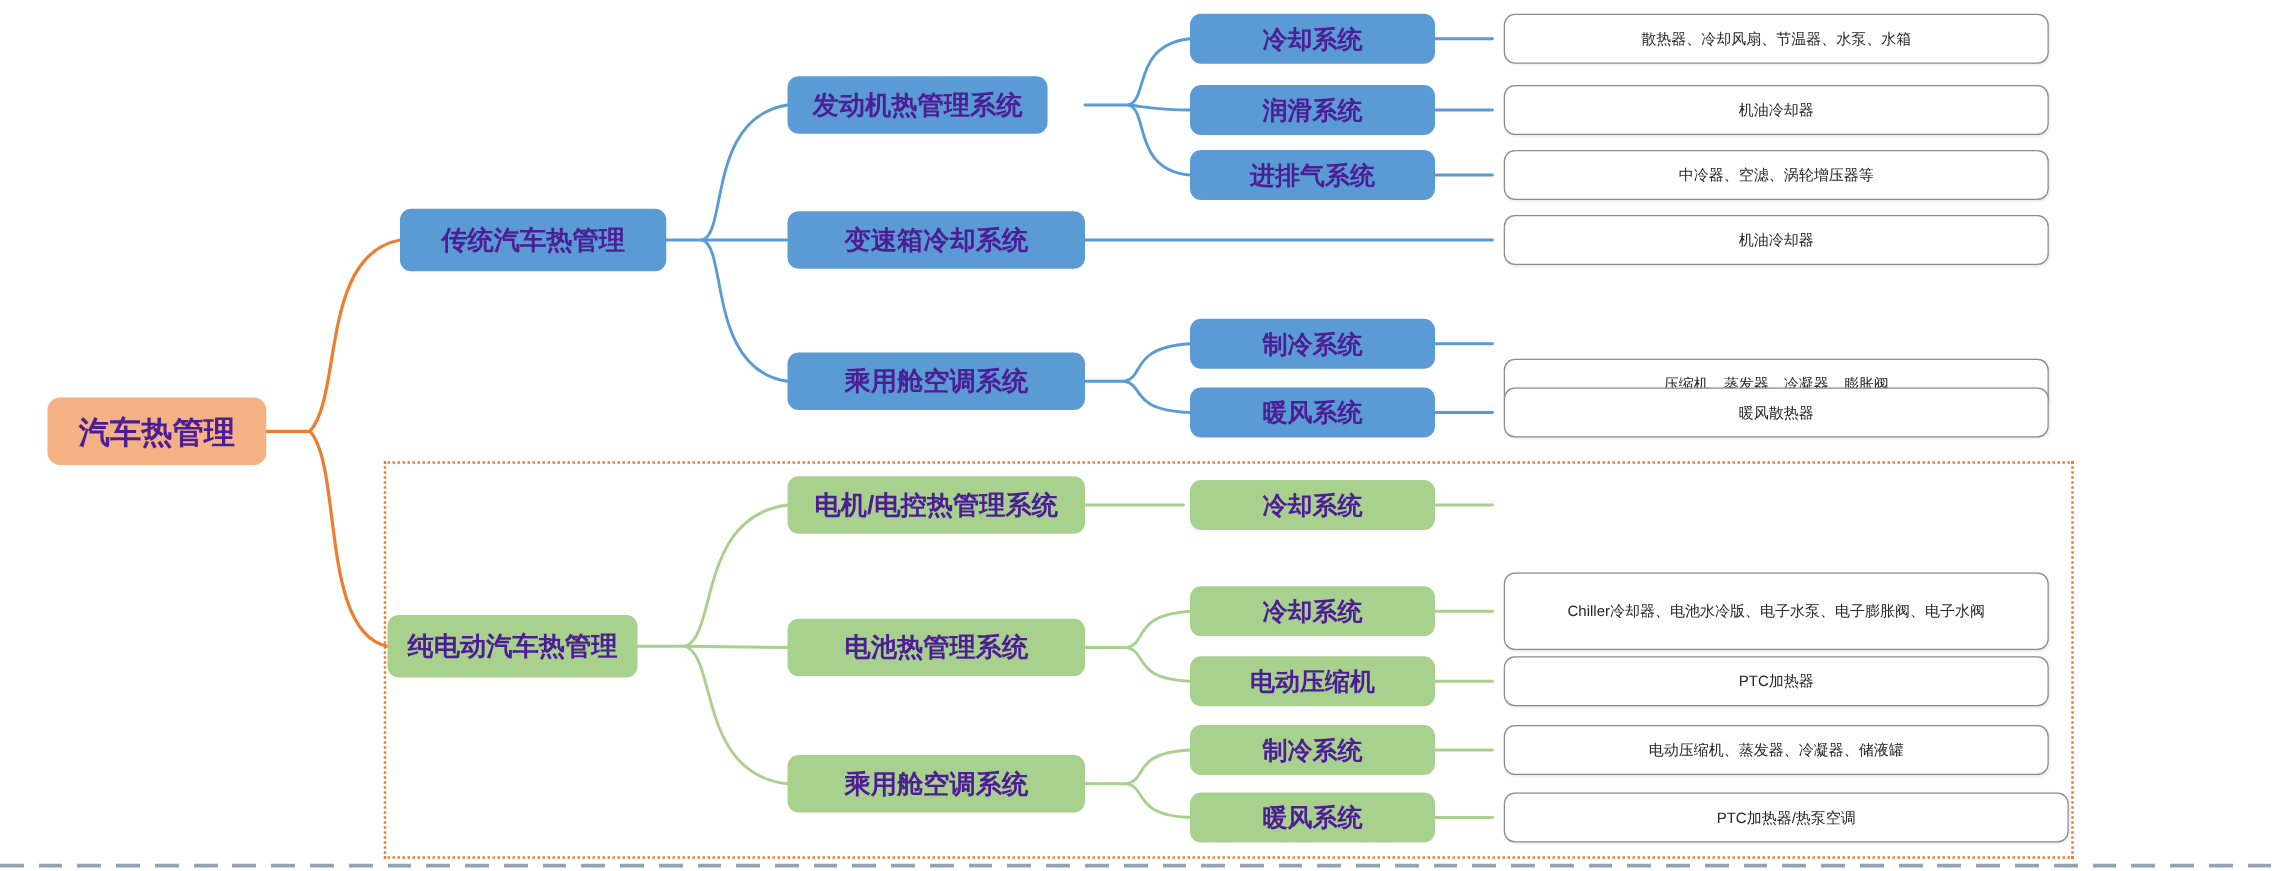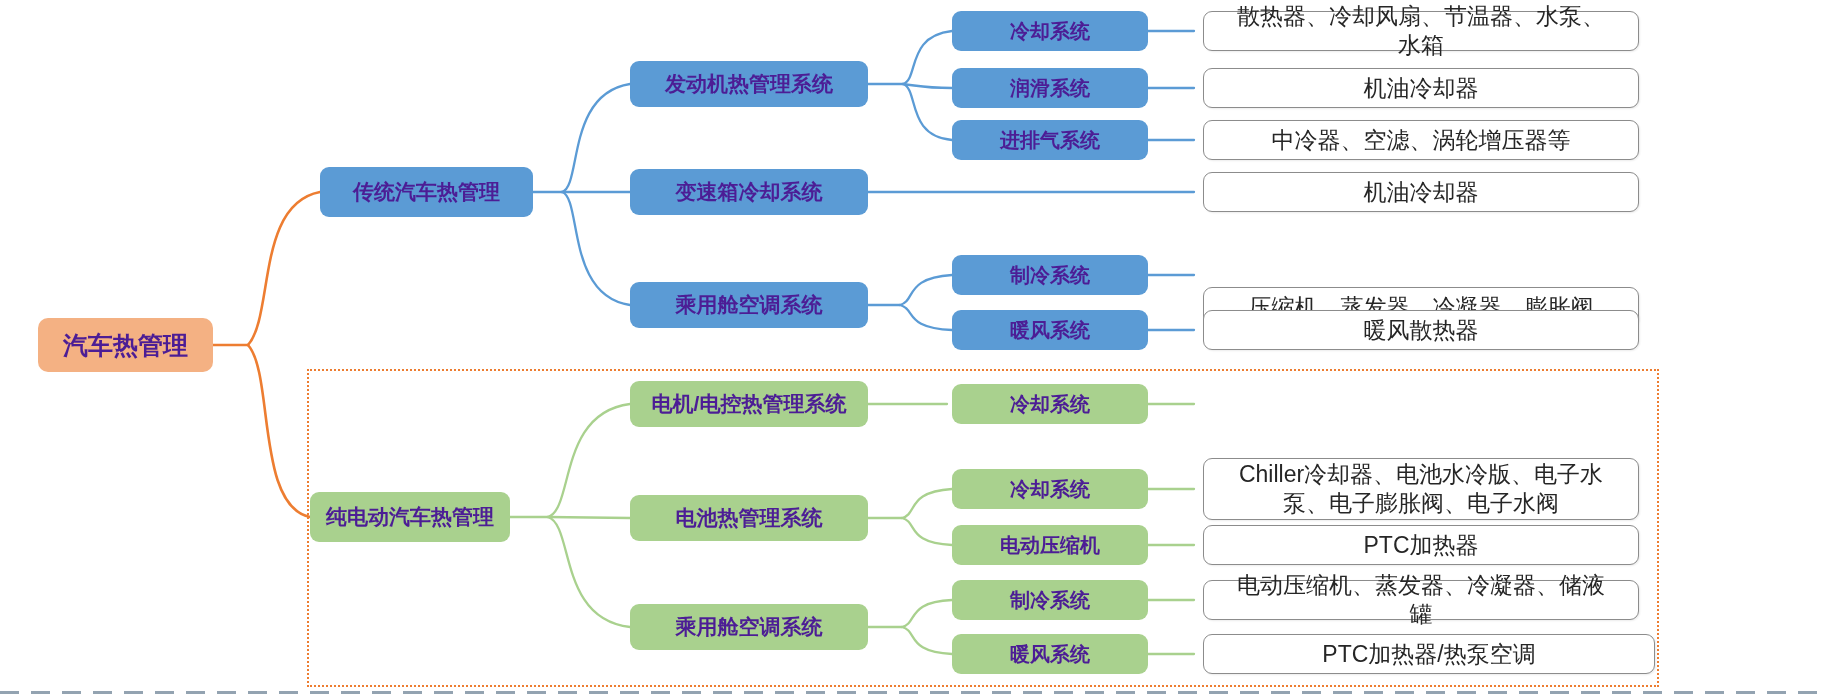--- a/index.html
+++ b/index.html
@@ -10,21 +10,21 @@
         color:#4c1d95;font-weight:bold;border-radius:9px;box-sizing:border-box;
         white-space:nowrap;z-index:2;}
   .root{background:#F4B183;font-size:25px;border-radius:10px;}
   .blue{background:#5B9BD5;}
   .green{background:#A9D18E;}
   .lv1{font-size:21px;}
   .lv2{font-size:21px;}
   .lv3{font-size:20px;}
   .detail{position:absolute;display:flex;align-items:center;justify-content:center;
           background:#ffffff;border:1.6px solid #8C8C8C;border-radius:9px;
-          color:#262626;font-weight:normal;font-size:23px;line-height:1.25;
+          color:#262626;font-weight:normal;font-size:12px;line-height:1.25;
           text-align:center;padding:0 30px;box-sizing:border-box;z-index:2;
           box-shadow:1px 1px 2px rgba(0,0,0,0.08);}
   .ev-frame{position:absolute;left:307px;top:369px;width:1352px;height:318px;
             border:2.5px dotted #ED7D31;box-sizing:border-box;z-index:1;}
   .page-break{position:absolute;left:0;top:691px;width:1825px;height:3px;
               background:repeating-linear-gradient(90deg,#93A3B1 0 19px,transparent 19px 31px);}
   svg{position:absolute;left:0;top:0;z-index:1;}
   svg path{fill:none;stroke-linecap:round;}
 </style>
 </head>
@@ -95,21 +95,21 @@
     </g>
   </svg>
 
   <div class="ev-frame"></div>
 
   <div class="node root" style="left:38px;top:318px;width:175px;height:54px;">汽车热管理</div>
 
   <div class="node blue lv1" style="left:320px;top:167px;width:213px;height:50px;">传统汽车热管理</div>
   <div class="node green lv1" style="left:310px;top:492px;width:200px;height:50px;">纯电动汽车热管理</div>
 
-  <div class="node blue lv2" style="left:630px;top:61px;width:238px;height:46px;">发动机热管理系统</div>
+  <div class="node blue lv2" style="left:630px;top:61px;width:208px;height:46px;">发动机热管理系统</div>
   <div class="node blue lv2" style="left:630px;top:169px;width:238px;height:46px;">变速箱冷却系统</div>
   <div class="node blue lv2" style="left:630px;top:282px;width:238px;height:46px;">乘用舱空调系统</div>
 
   <div class="node green lv2" style="left:630px;top:381px;width:238px;height:46px;">电机/电控热管理系统</div>
   <div class="node green lv2" style="left:630px;top:495px;width:238px;height:46px;">电池热管理系统</div>
   <div class="node green lv2" style="left:630px;top:604px;width:238px;height:46px;">乘用舱空调系统</div>
 
   <div class="node blue lv3" style="left:952px;top:11px;width:196px;height:40px;">冷却系统</div>
   <div class="node blue lv3" style="left:952px;top:68px;width:196px;height:40px;">润滑系统</div>
   <div class="node blue lv3" style="left:952px;top:120px;width:196px;height:40px;">进排气系统</div>

